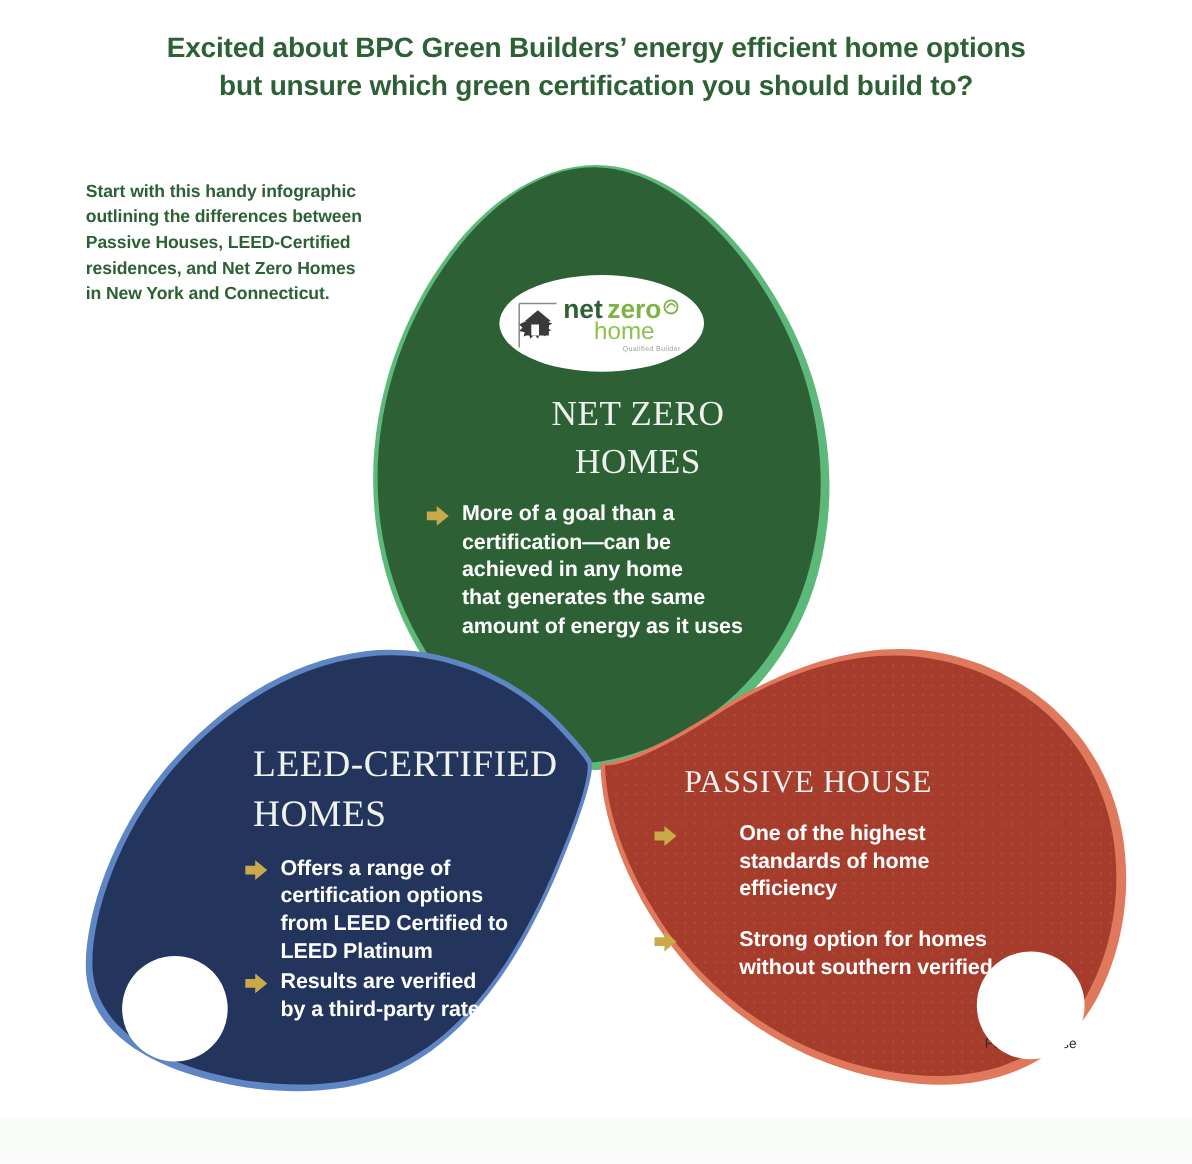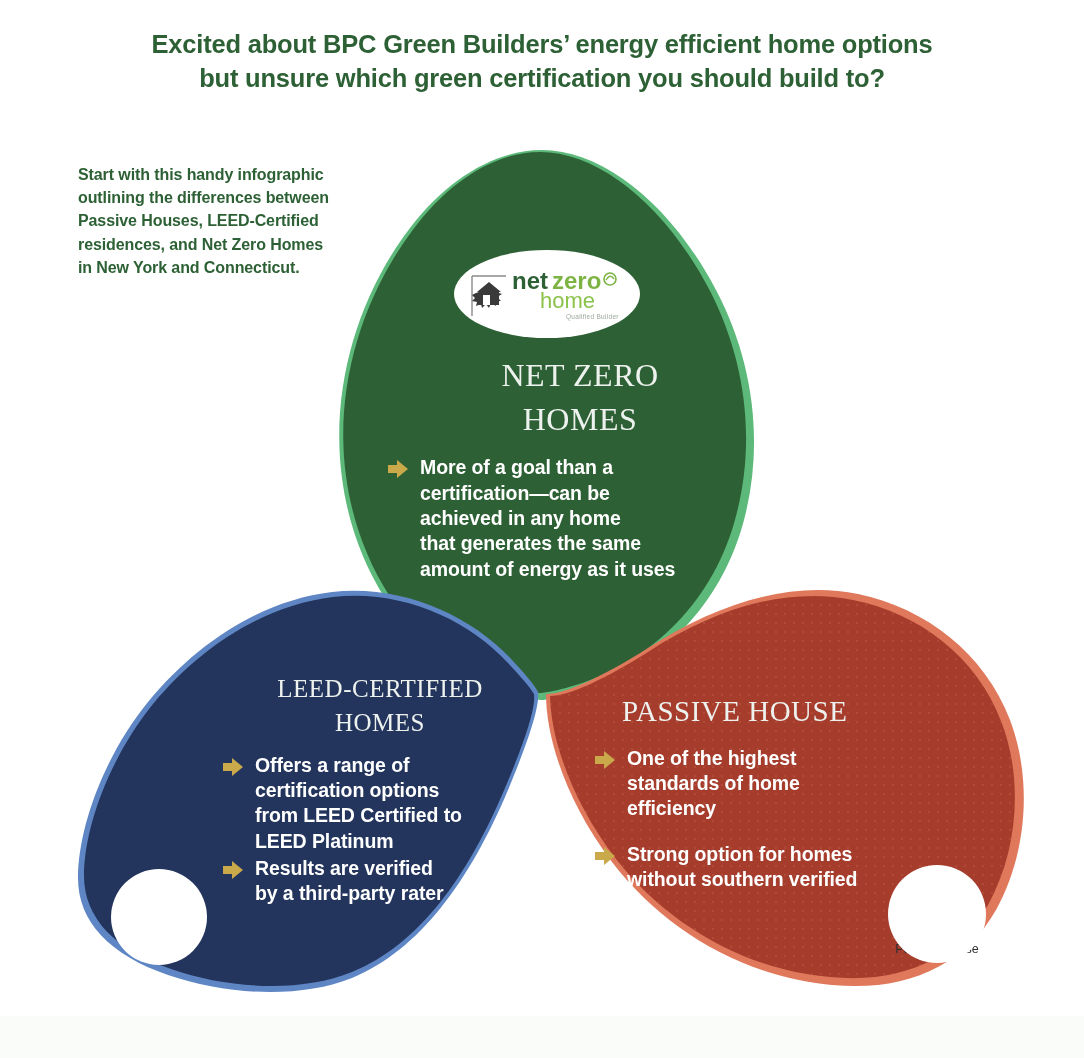--- a/index.html
+++ b/index.html
@@ -100,37 +100,37 @@
     line-height: 1.38;
     text-align: center;
     display: block;
   }
   #panel-netzero .petal-title .ln { display: block; }
   #panel-netzero .bullets { margin-top: 14px; margin-left: -28px; }
 
   
   #panel-leed { left: 230px; top: 672px; width: 300px; }
   #panel-leed .petal-title {
-    font-size: 25px;
+    font-size: 34px;
     line-height: 1.35;
     display: block;
-    text-align: center;
+    text-align: left;
   }
   #panel-leed .petal-title .ln { display: block; }
   #panel-leed .bullets { margin-top: 13px; margin-left: -8px; }
 
   
   #panel-passive { left: 622px; top: 693px; width: 320px; }
   #panel-passive .petal-title {
     font-size: 29px;
     line-height: 1.3;
     display: block;
   }
   #panel-passive .bullets { margin-top: 15px; margin-left: -28px; }
-  #panel-passive .bullet { margin-bottom: 20px; }
+  #panel-passive .bullet { margin-bottom: 20px; gap: 45px; }
 
   
   .badge { position: absolute; }
 
   
   #badge-netzero {
     left: 454px;
     top: 250px;
     width: 186px;
     height: 88px;

